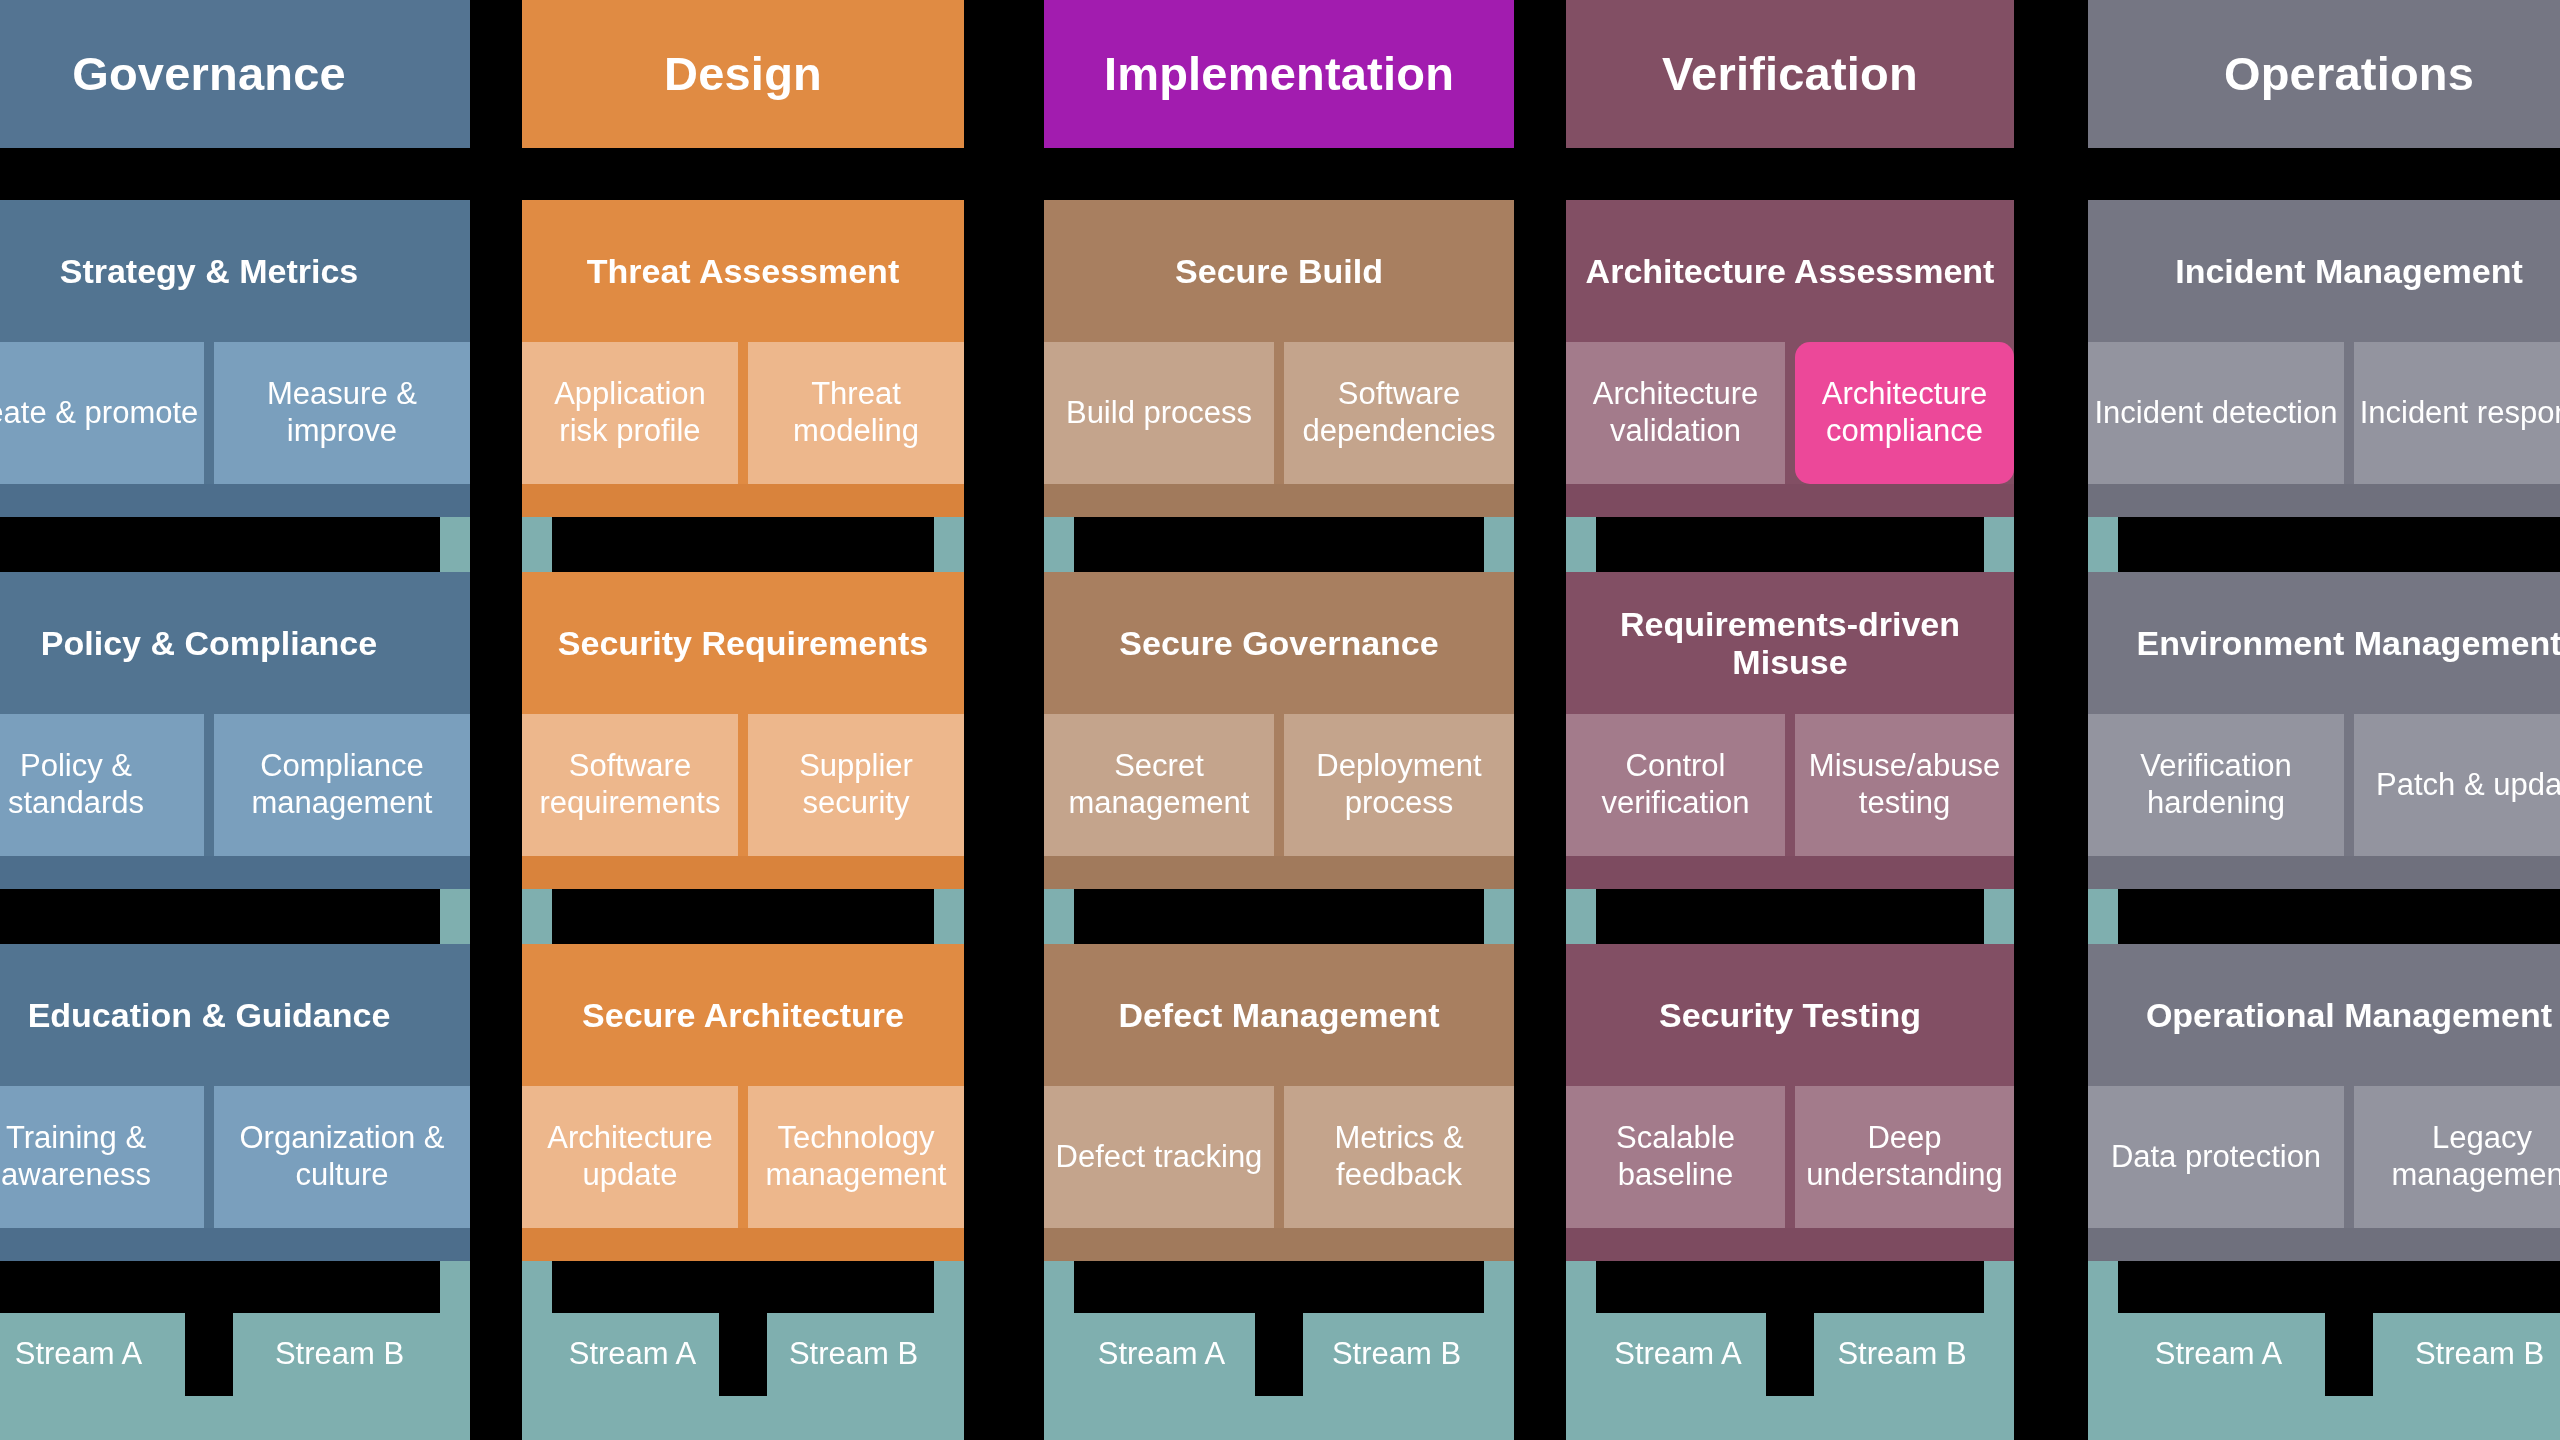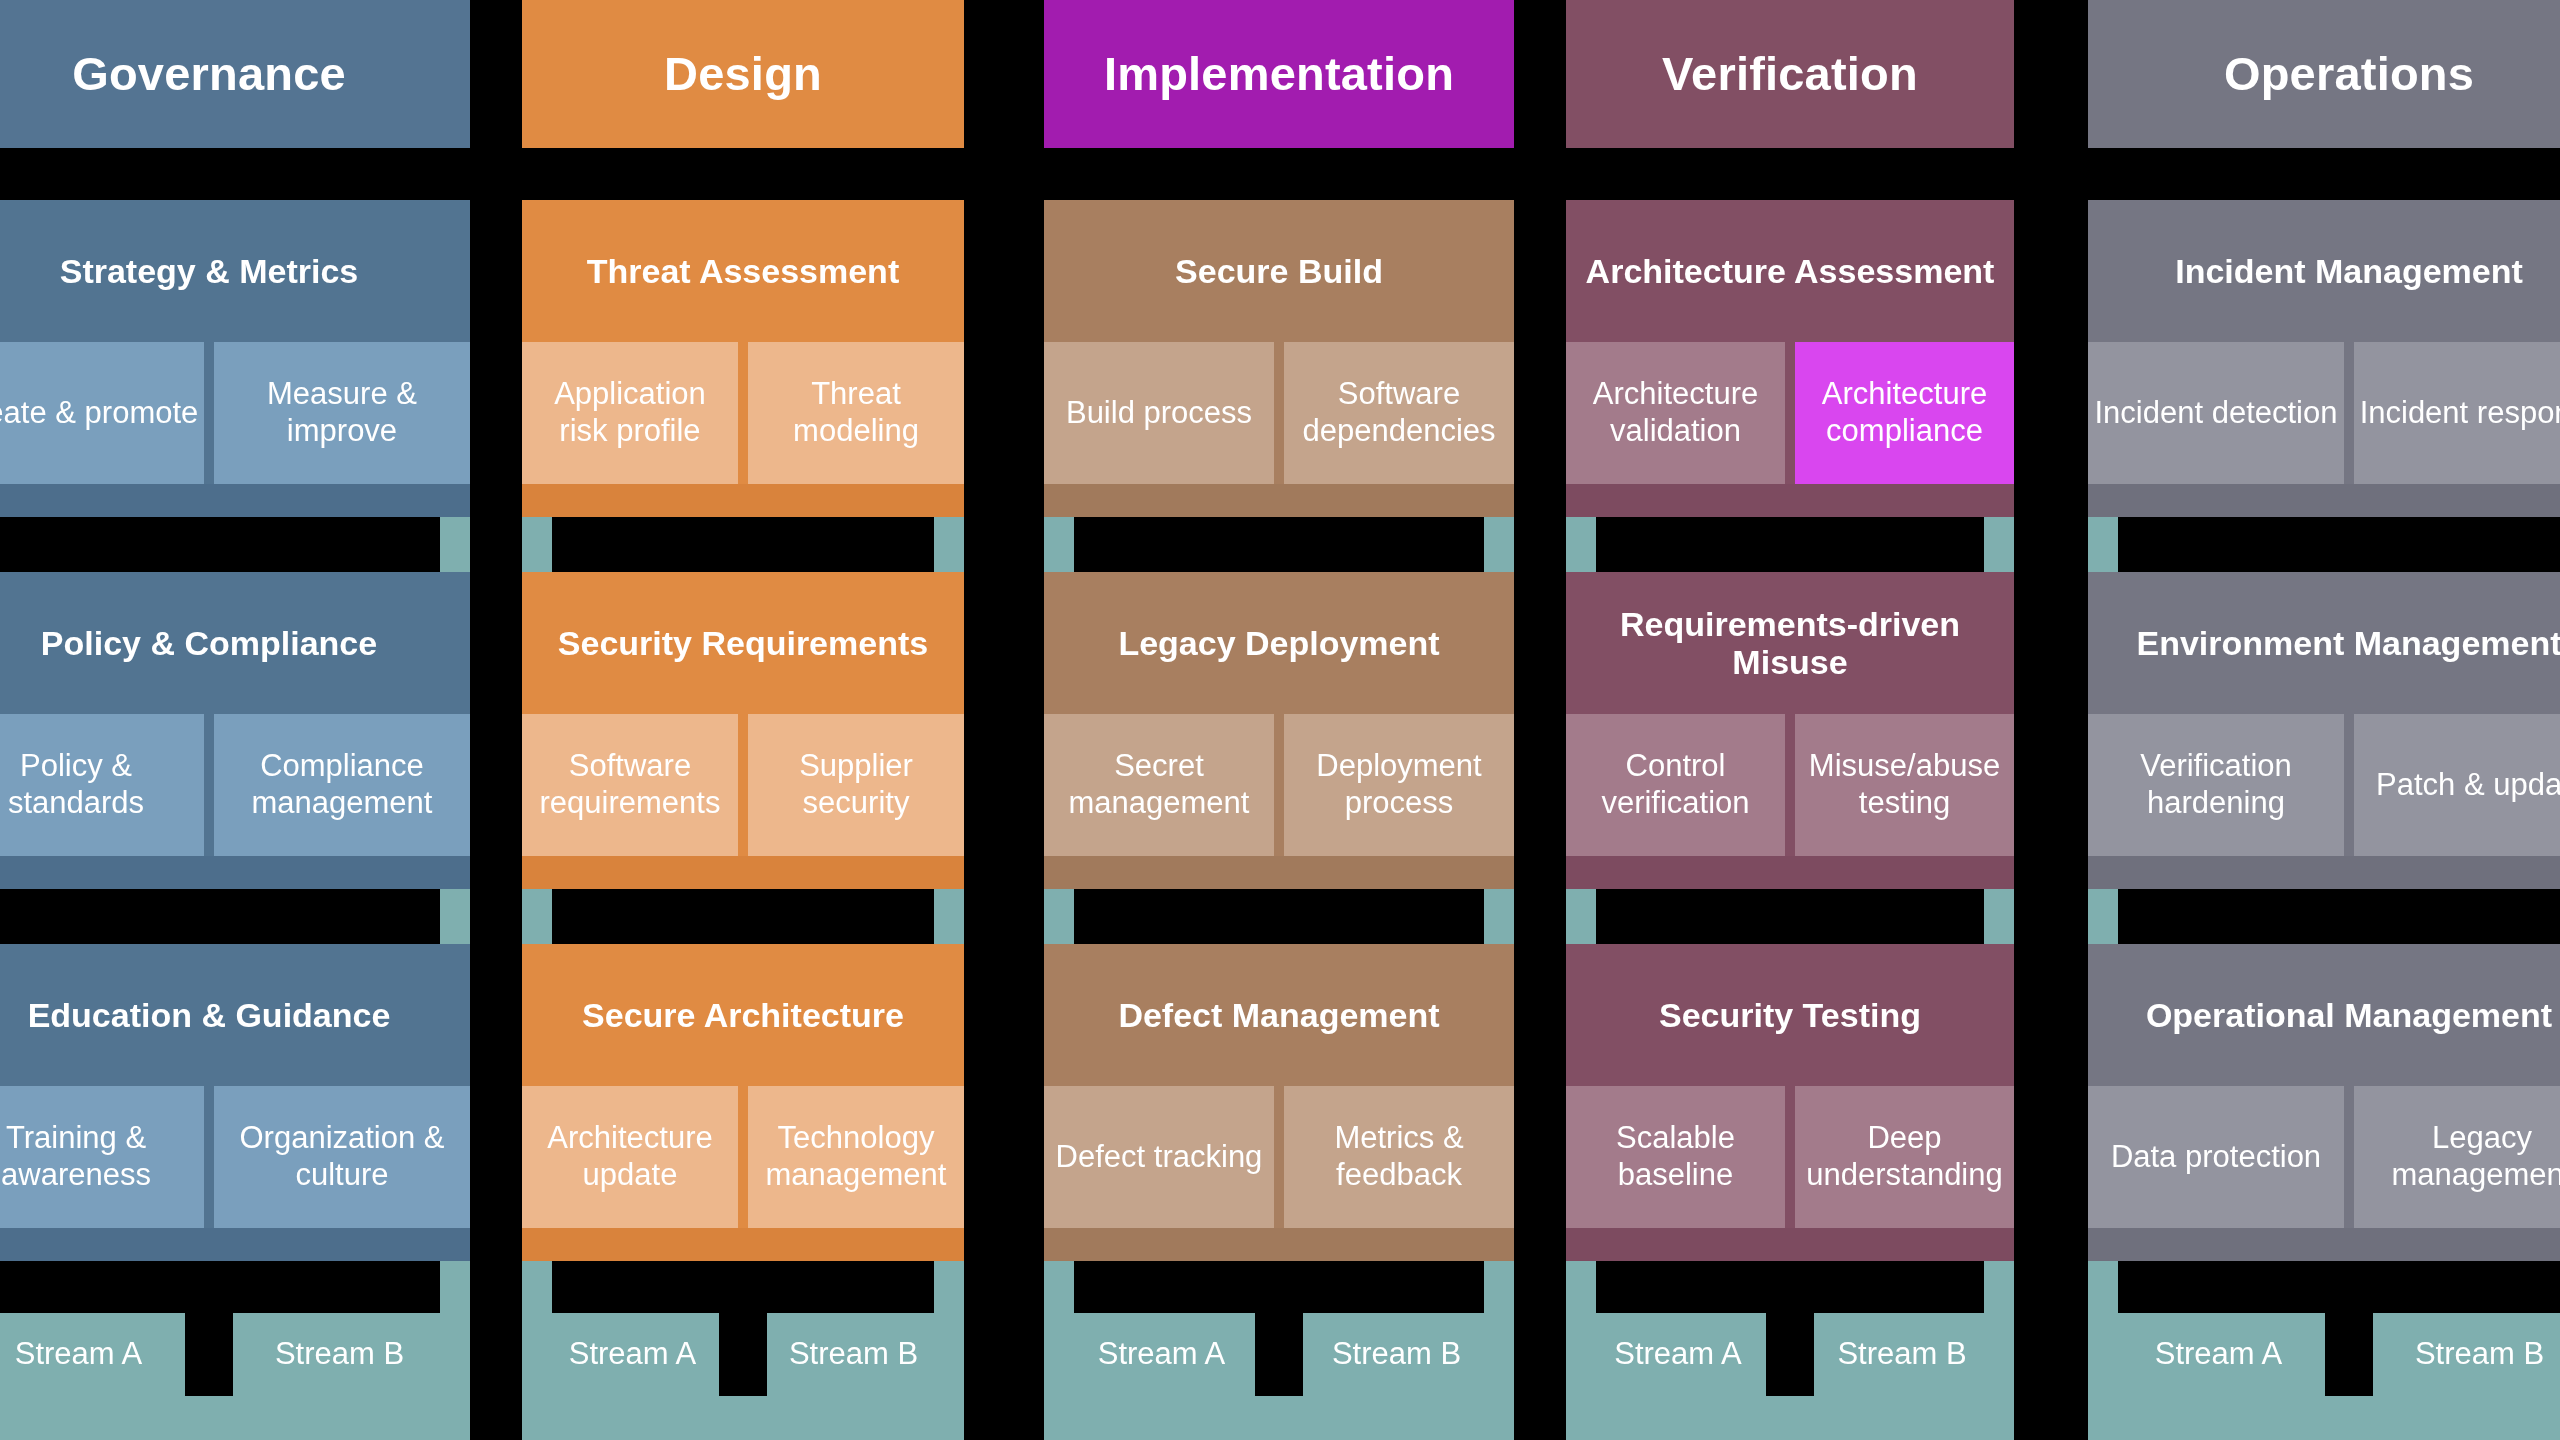--- a/index.html
+++ b/index.html
@@ -328,21 +328,21 @@
               <div class="activity-label">Software dependencies</div>
             </div>
           </div>
           <div class="practice-foot" style="background: rgb(161, 122, 92);"></div>
         </div>
         <div class="row-gap">
           <div class="row-gap-mask"></div>
         </div>
         <div class="practice" style="background: rgb(168, 127, 96);">
           <div class="practice-title-wrap">
-            <div class="practice-title">Legacy Deployment</div>
+            <div class="practice-title">Secure Governance</div>
           </div>
           <div class="activities">
             <div class="activity" style="background: rgb(196, 164, 140);">
               <div class="activity-label">Secret management</div>
             </div>
             <div class="activity" style="background: rgb(196, 164, 140);">
               <div class="activity-label">Deployment process</div>
             </div>
           </div>
           <div class="practice-foot" style="background: rgb(161, 122, 92);"></div>
@@ -382,21 +382,21 @@
       <div class="rail" style="background: rgb(127, 175, 175);"></div>
       <div class="practice-stack">
         <div class="practice" style="background: rgb(130, 79, 100);">
           <div class="practice-title-wrap">
             <div class="practice-title">Architecture Assessment</div>
           </div>
           <div class="activities">
             <div class="activity" style="background: rgb(163, 123, 139);">
               <div class="activity-label">Architecture validation</div>
             </div>
-            <div class="activity" style="background: #d946ef;">
+            <div class="activity" style="background: #ec4899; border-radius: 15px;">
               <div class="activity-label">Architecture compliance</div>
             </div>
           </div>
           <div class="practice-foot" style="background: rgb(125, 75, 96);"></div>
         </div>
         <div class="row-gap">
           <div class="row-gap-mask"></div>
         </div>
         <div class="practice" style="background: rgb(130, 79, 100);">
           <div class="practice-title-wrap">

